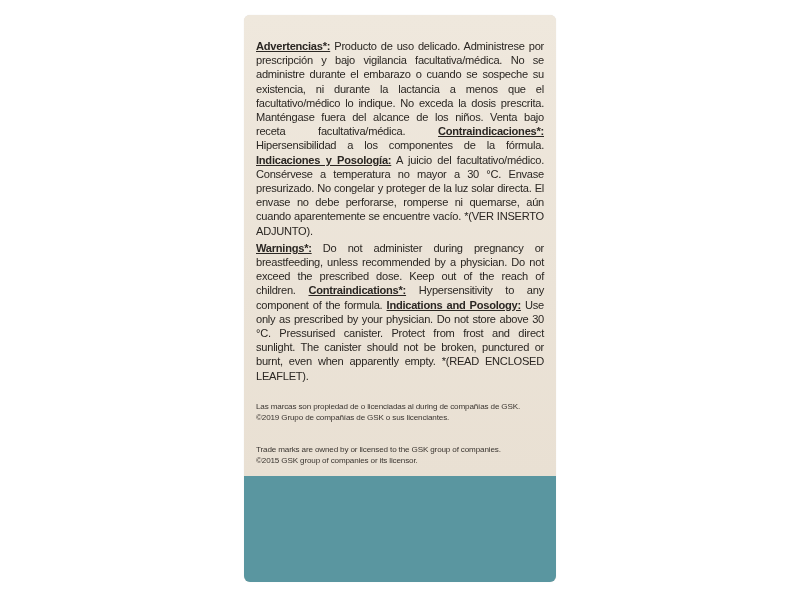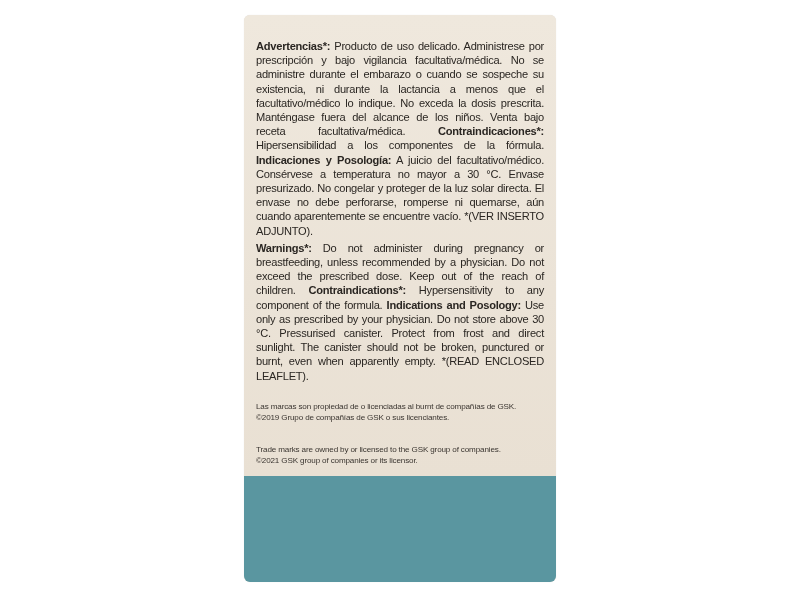--- a/index.html
+++ b/index.html
@@ -20,42 +20,42 @@
   .teal {
     position: absolute; left: 0; top: 461px; width: 312px; height: 106px;
     background: #5a96a0;
   }
   .content {
     position: absolute; left: 12px; top: 24px; width: 288px;
     color: #2a2622;
     font-size: 11.1px; line-height: 14.2px; letter-spacing: -0.25px;
   }
   .para { text-align: justify; margin: 0 0 3px 0; }
-  .para b { font-weight: bold; }
+  .para b { font-weight: bold; text-decoration: underline; }
   .small {
     font-size: 8.1px; line-height: 11px; letter-spacing: -0.15px; color: #3a3530;
     margin: 0;
   }
   .small-block { margin-top: 18px; }
   .small-block + .small-block { margin-top: 21px; }
 </style>
 </head>
 <body>
 
 <div class="box">
   <div class="cream"></div>
   <div class="teal"></div>
 
   <div class="content">
     <p class="para"><b>Advertencias*:</b><span> Producto de uso delicado. Administrese por prescripción y bajo  vigilancia facultativa/médica. No se administre durante el embarazo o cuando se sospeche su existencia, ni durante la lactancia a menos que el facultativo/médico lo indique. No exceda la dosis prescrita. Manténgase fuera del alcance de los niños. Venta bajo receta facultativa/médica. </span><b>Contraindicaciones*:</b><span> Hipersensibilidad a los componentes de la fórmula. </span><b>Indicaciones y Posología:</b><span> A juicio del facultativo/médico. Consérvese a temperatura no mayor a 30 °C. Envase presurizado. No congelar y proteger de la luz solar directa. El envase no debe perforarse, romperse ni quemarse, aún cuando aparentemente se encuentre vacío. *(VER INSERTO ADJUNTO).</span></p>
 
     <p class="para"><b>Warnings*:</b><span> Do not administer during pregnancy or breastfeeding, unless recommended by a physician. Do not exceed the prescribed dose. Keep out of the reach of children. </span><b>Contraindications*:</b><span> Hypersensitivity to any component of the formula. </span><b>Indications and Posology:</b><span> Use only as prescribed by your physician. Do not store above 30 °C. Pressurised canister. Protect from frost and direct sunlight.  The canister should not be broken, punctured or burnt, even when apparently empty. *(READ ENCLOSED LEAFLET).</span></p>
 
     <div class="small-block">
-      <p class="small">Las marcas son propiedad de o licenciadas al burnt de compañías de GSK.</p>
+      <p class="small">Las marcas son propiedad de o licenciadas al during de compañías de GSK.</p>
       <p class="small">©2019 Grupo de compañías de GSK o sus licenciantes.</p>
     </div>
     <div class="small-block">
       <p class="small">Trade marks are owned by or licensed to the GSK group of companies.</p>
-      <p class="small">©2021 GSK group of companies or its licensor.</p>
+      <p class="small">©2015 GSK group of companies or its licensor.</p>
     </div>
   </div>
 </div>
 
 </body></html>

